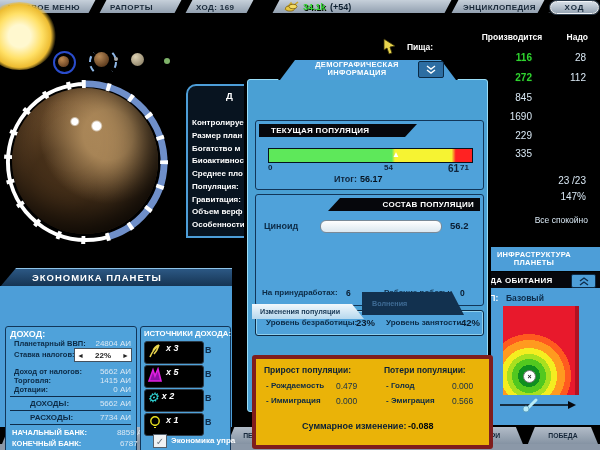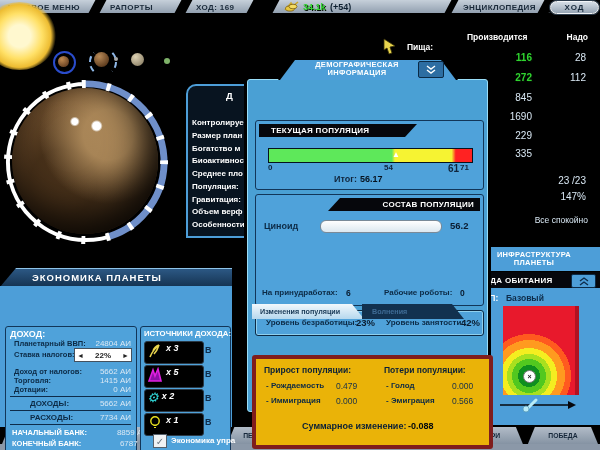--- a/index.html
+++ b/index.html
@@ -117,21 +117,21 @@
         radial-gradient(circle at 43% 23%, #ffffff 0 3px, rgba(255,255,255,0) 5px),
         radial-gradient(circle at 66% 32%, rgba(176,140,92,.9) 0 18%, rgba(0,0,0,0) 50%),
         radial-gradient(circle at 35% 65%, rgba(60,40,20,.8) 0 25%, rgba(0,0,0,0) 60%),
         radial-gradient(circle at 52% 40%, #8f6c44 0%, #6b4c2c 45%, #46301a 72%, #241507 95%);
       box-shadow:inset -14px -18px 34px rgba(0,0,0,.8);"></div>
 
   <svg class="t" style="left:382px;top:38px;z-index:40;" width="18" height="17" viewBox="0 0 18 17">
     <path d="M2 1 L13 8 L8 9 L10 15 L7 16 L5 10 L2 12 Z" fill="#e8d44d" stroke="#3a3208" stroke-width=".8"></path>
   </svg>
   <span class="t b wt" style="left:407px;top:42px;font-size:8.5px;">Пища:</span>
-  <span class="t b wt" style="left:467px;top:32px;width:90px;text-align:left;font-size:8.5px;">Производится</span>
+  <span class="t b wt" style="left:467px;top:32px;width:90px;text-align:center;font-size:8.5px;">Производится</span>
   <span class="t b wt" style="left:538px;top:32px;width:50px;text-align:right;font-size:8.5px;">Надо</span>
 
   <span class="t b grn" style="left:482px;top:52px;width:50px;text-align:right;font-size:10px;">116</span>
   <span class="t lt" style="left:536px;top:52px;width:50px;text-align:right;font-size:10px;">28</span>
   <span class="t b grn" style="left:482px;top:72px;width:50px;text-align:right;font-size:10px;">272</span>
   <span class="t lt" style="left:536px;top:72px;width:50px;text-align:right;font-size:10px;">112</span>
   <span class="t lt" style="left:482px;top:92px;width:50px;text-align:right;font-size:10px;">845</span>
   <span class="t lt" style="left:482px;top:111px;width:50px;text-align:right;font-size:10px;">1690</span>
   <span class="t lt" style="left:482px;top:130px;width:50px;text-align:right;font-size:10px;">229</span>
   <span class="t lt" style="left:482px;top:148px;width:50px;text-align:right;font-size:10px;">335</span>
@@ -297,21 +297,21 @@
       <div class="innerbox" style="left:7px;top:194px;width:227px;height:24px;border:1px solid #0c2a45;box-shadow:inset 0 0 0 1px #8fd0ee;">
         <span class="t lbl8" style="left:10px;top:7px;">Уровень безработицы:</span>
         <span class="t b" style="left:100px;top:6px;font-size:9.5px;color:#0a1c30;">23%</span>
         <span class="t lbl8" style="left:130px;top:7px;">Уровень занятости:</span>
         <span class="t b" style="left:205px;top:6px;font-size:9.5px;color:#0a1c30;">42%</span>
       </div>
 
       <div class="demotab-active" style="left:4px;top:224px;width:104px;height:15px;">
         <span>Изменения популяции</span>
       </div>
-      <div class="demotab-idle" style="left:114px;top:224px;width:92px;height:15px;">
+      <div class="demotab-idle" style="left:114px;top:212px;width:92px;height:23px;">
         <span>Волнения</span>
       </div>
 
       <div class="innerbox" style="left:4px;top:239px;width:233px;height:86px;border:4px solid #7f1d1d;background:#eab308;">
         <span class="t b" style="left:8px;top:6px;font-size:8.5px;color:#0a2038;">Прирост популяции:</span>
         <span class="t b" style="left:128px;top:6px;font-size:8.5px;color:#0a2038;">Потери популяции:</span>
         <span class="t lbl8" style="left:10px;top:22px;font-weight:600;">- Рождаемость</span>
         <span class="t" style="left:80px;top:22px;font-size:8.5px;color:#16304a;">0.479</span>
         <span class="t lbl8" style="left:10px;top:37px;font-weight:600;">- Иммиграция</span>
         <span class="t" style="left:80px;top:37px;font-size:8.5px;color:#16304a;">0.000</span>

